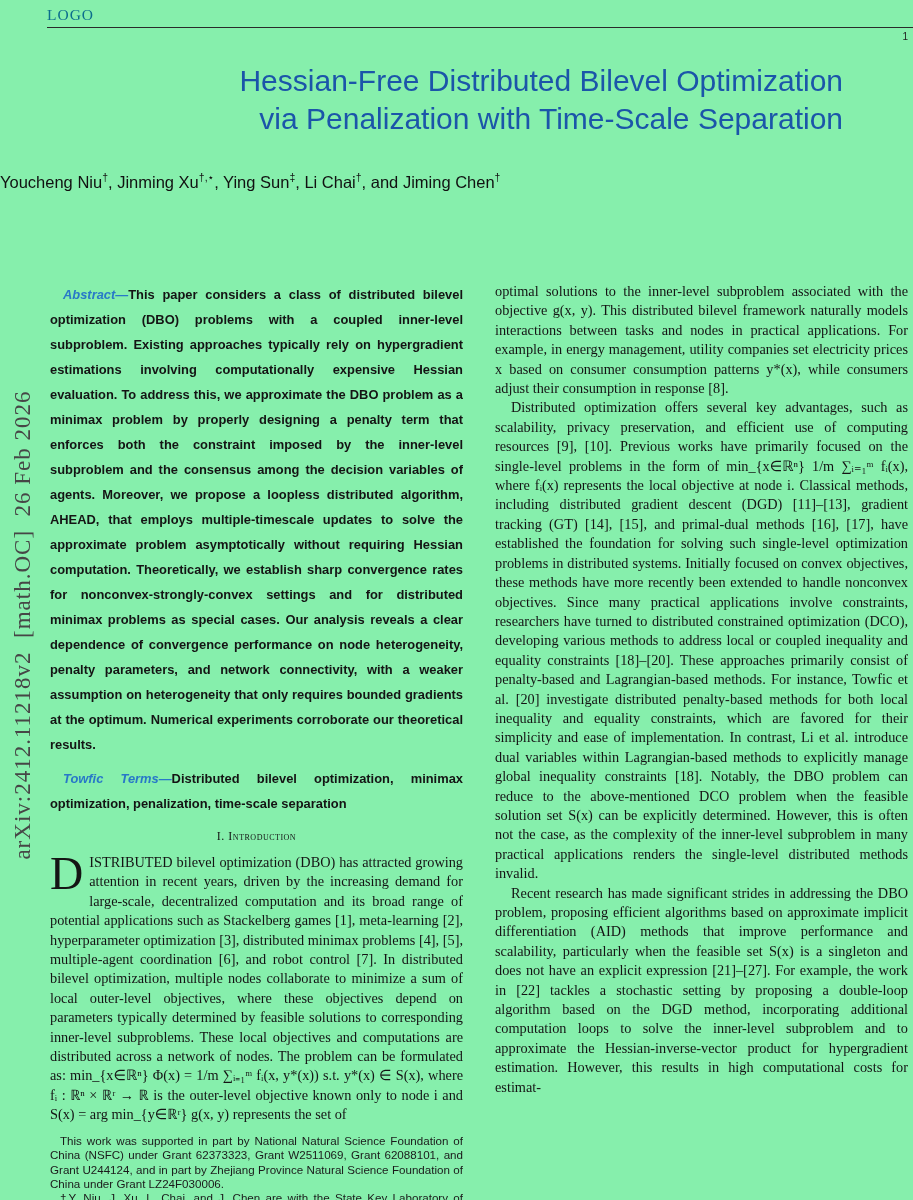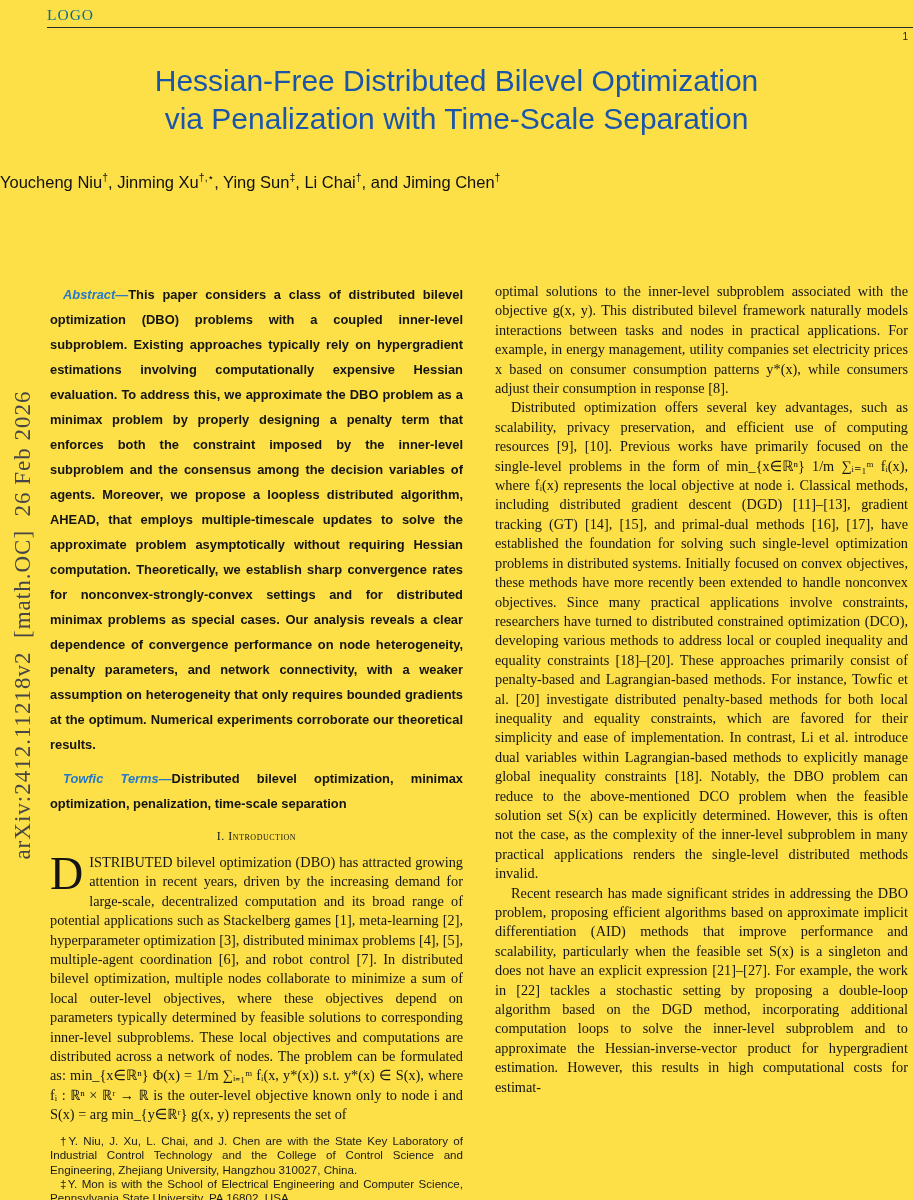--- a/index.html
+++ b/index.html
@@ -1,21 +1,21 @@
 <!DOCTYPE html>
 <html lang="en"><head>
 <meta charset="utf-8">
 <style>
   * { box-sizing: border-box; }
   html, body { margin: 0; padding: 0; background: #e8e8e8; }
   .page {
     position: relative;
     width: 913px;
     height: 1200px;
-    background: #fde047;
+    background: #86efac;
     overflow: hidden;
     font-family: "Liberation Serif", serif;
     color: #141414;
     margin: 0 auto;
   }
 
   
   .logo {
     position: absolute; left: 47px; top: 6px;
     font-family: "Liberation Serif", serif;
@@ -43,21 +43,21 @@
     font-size: 23px;
     letter-spacing: 1px;
     color: #464646;
     white-space: pre;
   }
 
   
   .title {
     position: absolute; left: 70px; right: 70px; top: 62px;
     margin: 0;
-    text-align: center;
+    text-align: right;
     font-family: "Liberation Sans", sans-serif;
     font-weight: normal;
     font-size: 30px; line-height: 38px;
     color: #1b55a9;
   }
   .title-line { display: block; }
   .authors {
     position: absolute; left: 0; right: 0; top: 171px;
     text-align: left;
     font-family: "Liberation Sans", sans-serif;
@@ -142,20 +142,21 @@
   <section class="col col-left">
     <p class="abstract"><span class="lead-label">Abstract—</span><span>This paper considers a class of distributed bilevel optimization (DBO) problems with a coupled inner-level subproblem. Existing approaches typically rely on hypergradient estimations involving computationally expensive Hessian evaluation. To address this, we approximate the DBO problem as a minimax problem by properly designing a penalty term that enforces both the constraint imposed by the inner-level subproblem and the consensus among the decision variables of agents. Moreover, we propose a loopless distributed algorithm, AHEAD, that employs multiple-timescale updates to solve the approximate problem asymptotically without requiring Hessian computation. Theoretically, we establish sharp convergence rates for nonconvex-strongly-convex settings and for distributed minimax problems as special cases. Our analysis reveals a clear dependence of convergence performance on node heterogeneity, penalty parameters, and network connectivity, with a weaker assumption on heterogeneity that only requires bounded gradients at the optimum. Numerical experiments corroborate our theoretical results.</span></p>
 
     <p class="index-terms"><span class="lead-label">Towfic Terms—</span><span>Distributed bilevel optimization, minimax optimization, penalization, time-scale separation</span></p>
 
     <h2 class="section-heading">I. Introduction</h2>
 
     <p class="body-par intro-par"><span class="dropcap">D</span><span>ISTRIBUTED bilevel optimization (DBO) has attracted growing attention in recent years, driven by the increasing demand for large-scale, decentralized computation and its broad range of potential applications such as Stackelberg games [1], meta-learning [2], hyperparameter optimization [3], distributed minimax problems [4], [5], multiple-agent coordination [6], and robot control [7]. In distributed bilevel optimization, multiple nodes collaborate to minimize a sum of local outer-level objectives, where these objectives depend on parameters typically determined by feasible solutions to corresponding inner-level subproblems. These local objectives and computations are distributed across a network of nodes. The problem can be formulated as: min_{x∈ℝⁿ} Φ(x) = 1/m ∑ᵢ₌₁ᵐ fᵢ(x, y*(x)) s.t. y*(x) ∈ S(x), where fᵢ : ℝⁿ × ℝʳ → ℝ is the outer-level objective known only to node i and S(x) = arg min_{y∈ℝʳ} g(x, y) represents the set of</span></p>
 
     <div class="footnotes">
+      <p class="footnote">This work was supported in part by National Natural Science Foundation of China (NSFC) under Grant 62373323, Grant W2511069, Grant 62088101, and Grant U244124, and in part by Zhejiang Province Natural Science Foundation of China under Grant LZ24F030006.</p>
       <p class="footnote">†Y. Niu, J. Xu, L. Chai, and J. Chen are with the State Key Laboratory of Industrial Control Technology and the College of Control Science and Engineering, Zhejiang University, Hangzhou 310027, China.</p>
       <p class="footnote">‡Y. Mon is with the School of Electrical Engineering and Computer Science, Pennsylvania State University, PA 16802, USA.</p>
       <p class="footnote"><span>⋆Correspondence to Jinming Xu (</span><span class="mono">jimmyxu@zju.edu.cn</span><span>)</span></p>
     </div>
   </section>
 
   <section class="col col-right">
     <p class="body-par no-indent">optimal solutions to the inner-level subproblem associated with the objective g(x, y). This distributed bilevel framework naturally models interactions between tasks and nodes in practical applications. For example, in energy management, utility companies set electricity prices x based on consumer consumption patterns y*(x), while consumers adjust their consumption in response [8].</p>
     <p class="body-par">Distributed optimization offers several key advantages, such as scalability, privacy preservation, and efficient use of computing resources [9], [10]. Previous works have primarily focused on the single-level problems in the form of min_{x∈ℝⁿ} 1/m ∑ᵢ₌₁ᵐ fᵢ(x), where fᵢ(x) represents the local objective at node i. Classical methods, including distributed gradient descent (DGD) [11]–[13], gradient tracking (GT) [14], [15], and primal-dual methods [16], [17], have established the foundation for solving such single-level optimization problems in distributed systems. Initially focused on convex objectives, these methods have more recently been extended to handle nonconvex objectives. Since many practical applications involve constraints, researchers have turned to distributed constrained optimization (DCO), developing various methods to address local or coupled inequality and equality constraints [18]–[20]. These approaches primarily consist of penalty-based and Lagrangian-based methods. For instance, Towfic et al. [20] investigate distributed penalty-based methods for both local inequality and equality constraints, which are favored for their simplicity and ease of implementation. In contrast, Li et al. introduce dual variables within Lagrangian-based methods to explicitly manage global inequality constraints [18]. Notably, the DBO problem can reduce to the above-mentioned DCO problem when the feasible solution set S(x) can be explicitly determined. However, this is often not the case, as the complexity of the inner-level subproblem in many practical applications renders the single-level distributed methods invalid.</p>
     <p class="body-par">Recent research has made significant strides in addressing the DBO problem, proposing efficient algorithms based on approximate implicit differentiation (AID) methods that improve performance and scalability, particularly when the feasible set S(x) is a singleton and does not have an explicit expression [21]–[27]. For example, the work in [22] tackles a stochastic setting by proposing a double-loop algorithm based on the DGD method, incorporating additional computation loops to solve the inner-level subproblem and to approximate the Hessian-inverse-vector product for hypergradient estimation. However, this results in high computational costs for estimat-</p>

